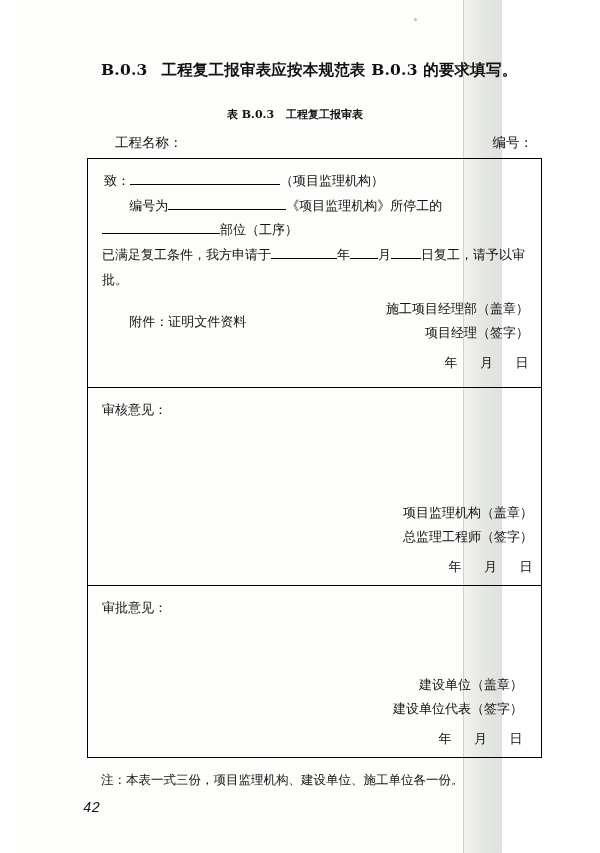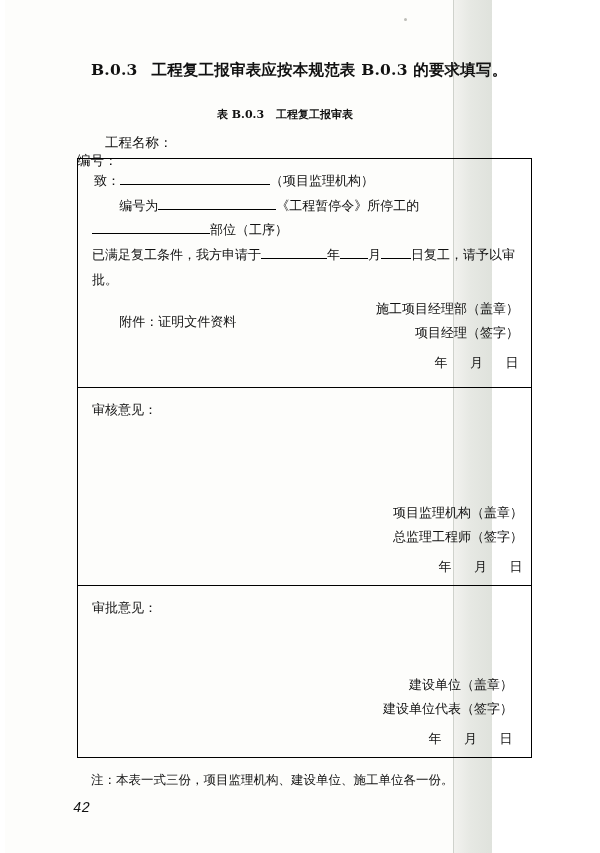--- a/index.html
+++ b/index.html
@@ -10,21 +10,21 @@
     width: 600px;
     height: 853px;
     background: #ffffff;
     font-family: "DejaVu Serif", serif;
     color: #111;
     position: relative;
     overflow: hidden;
   }
   .page {
     position: absolute;
-    top: 0; left: 5px;
+    top: 0; left: 15px;
     width: 487px;
     height: 853px;
     background: #fdfdfb;
   }
   
   .scan-edge-right {
     position: absolute;
     top: 0; right: 0;
     width: 38px;
     height: 853px;
@@ -83,21 +83,20 @@
 
   .row-projname {
     position: absolute;
     top: 134px;
     left: 72px;
     width: 456px;
     font-size: 13.5px;
     display: flex;
     justify-content: space-between;
     align-items: baseline;
-    flex-direction: column;
   }
   .row-projname .left { padding-left: 28px; }
   .row-projname .right { padding-right: 10px; }
 
   .form {
     position: absolute;
     top: 158px;
     left: 72px;
     width: 455px;
     border: 1.6px solid #000;
@@ -190,21 +189,21 @@
       <span class="right">编号：</span>
     </div>
 
     <div class="form">
 
       <div class="cell c1">
         <span class="indent0">
           <span class="line-to">致：</span><span class="u u1"></span><span>（项目监理机构）</span>
         </span>
         <span class="indent1">
-          <span>编号为</span><span class="u u3"></span><span>《工程暂停令》所停工的</span><span class="u u3"></span><span>部位（工序）</span>
+          <span>编号为</span><span class="u u3"></span><span>《项目监理机构》所停工的</span><span class="u u3"></span><span>部位（工序）</span>
         </span>
         <span class="indent0">
           <span>已满足复工条件，我方申请于</span><span class="u u4"></span><span>年</span><span class="u u5"></span><span>月</span><span class="u u6"></span><span>日复工，请予以审批。</span>
         </span>
         <span class="attach">附件：证明文件资料</span>
 
         <span class="sig-block b1">
           <span class="l1">施工项目经理部（盖章）</span>
           <span class="l2">项目经理（签字）</span>
           <span class="sig-date">

